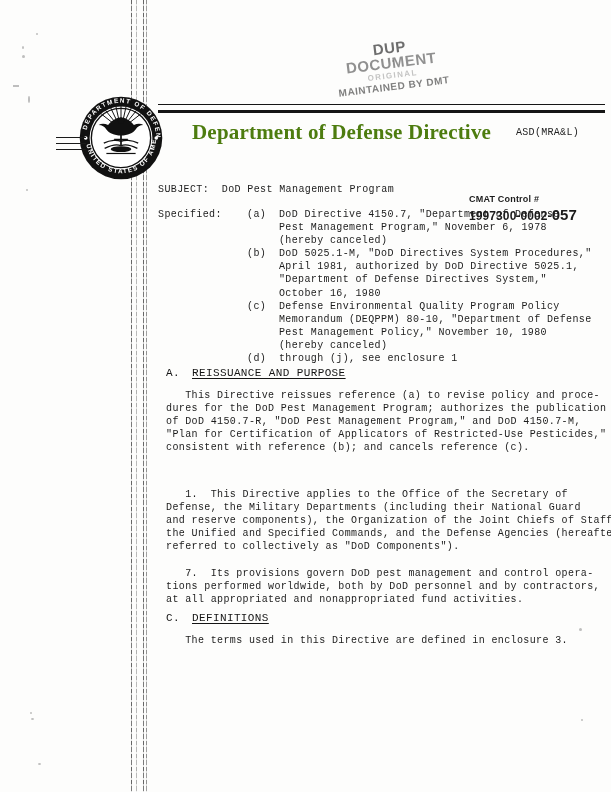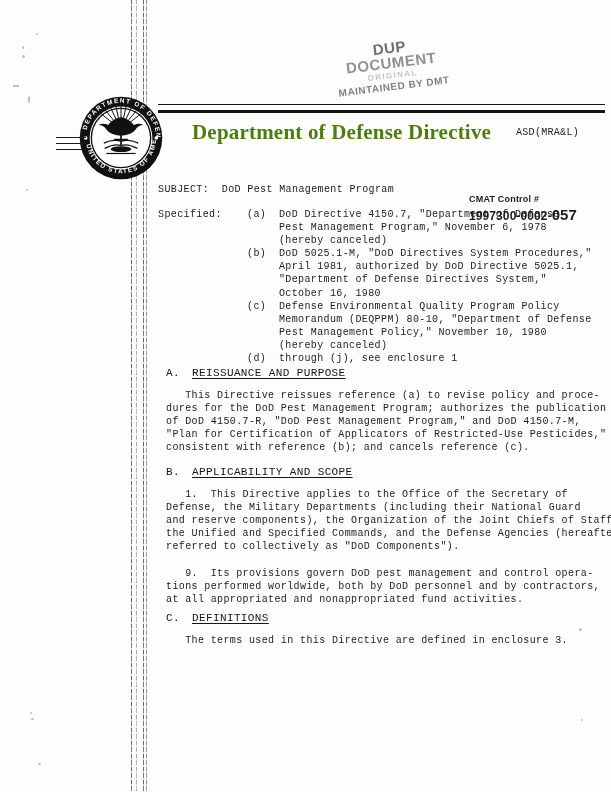--- a/index.html
+++ b/index.html
@@ -279,26 +279,25 @@
      (hereby canceled)
 (d)  through (j), see enclosure 1</div>
 
   <div class="sec-head secA-head"><span class="ltr">A.</span><span class="ttl">REISSUANCE AND PURPOSE</span></div>
   <div class="typed secA-body">   This Directive reissues reference (a) to revise policy and proce-
 dures for the DoD Pest Management Program; authorizes the publication
 of DoD 4150.7-R, "DoD Pest Management Program," and DoD 4150.7-M,
 "Plan for Certification of Applicators of Restricted-Use Pesticides,"
 consistent with reference (b); and cancels reference (c).</div>
 
-  <div class="sec-head secB-head"><span class="ltr">B.</span><span class="ttl">APPLICABILITY AND SCOPE</span></div>
   <div class="typed secB-1">   1.  This Directive applies to the Office of the Secretary of
 Defense, the Military Departments (including their National Guard
 and reserve components), the Organization of the Joint Chiefs of Staff,
 the Unified and Specified Commands, and the Defense Agencies (hereafter
 referred to collectively as "DoD Components").</div>
-  <div class="typed secB-2">   9.  Its provisions govern DoD pest management and control opera-
+  <div class="typed secB-2">   7.  Its provisions govern DoD pest management and control opera-
 tions performed worldwide, both by DoD personnel and by contractors,
 at all appropriated and nonappropriated fund activities.</div>
 
   <div class="sec-head secC-head"><span class="ltr">C.</span><span class="ttl">DEFINITIONS</span></div>
   <div class="typed secC-body">   The terms used in this Directive are defined in enclosure 3.</div>
 
 </div>
 
 </body></html>

